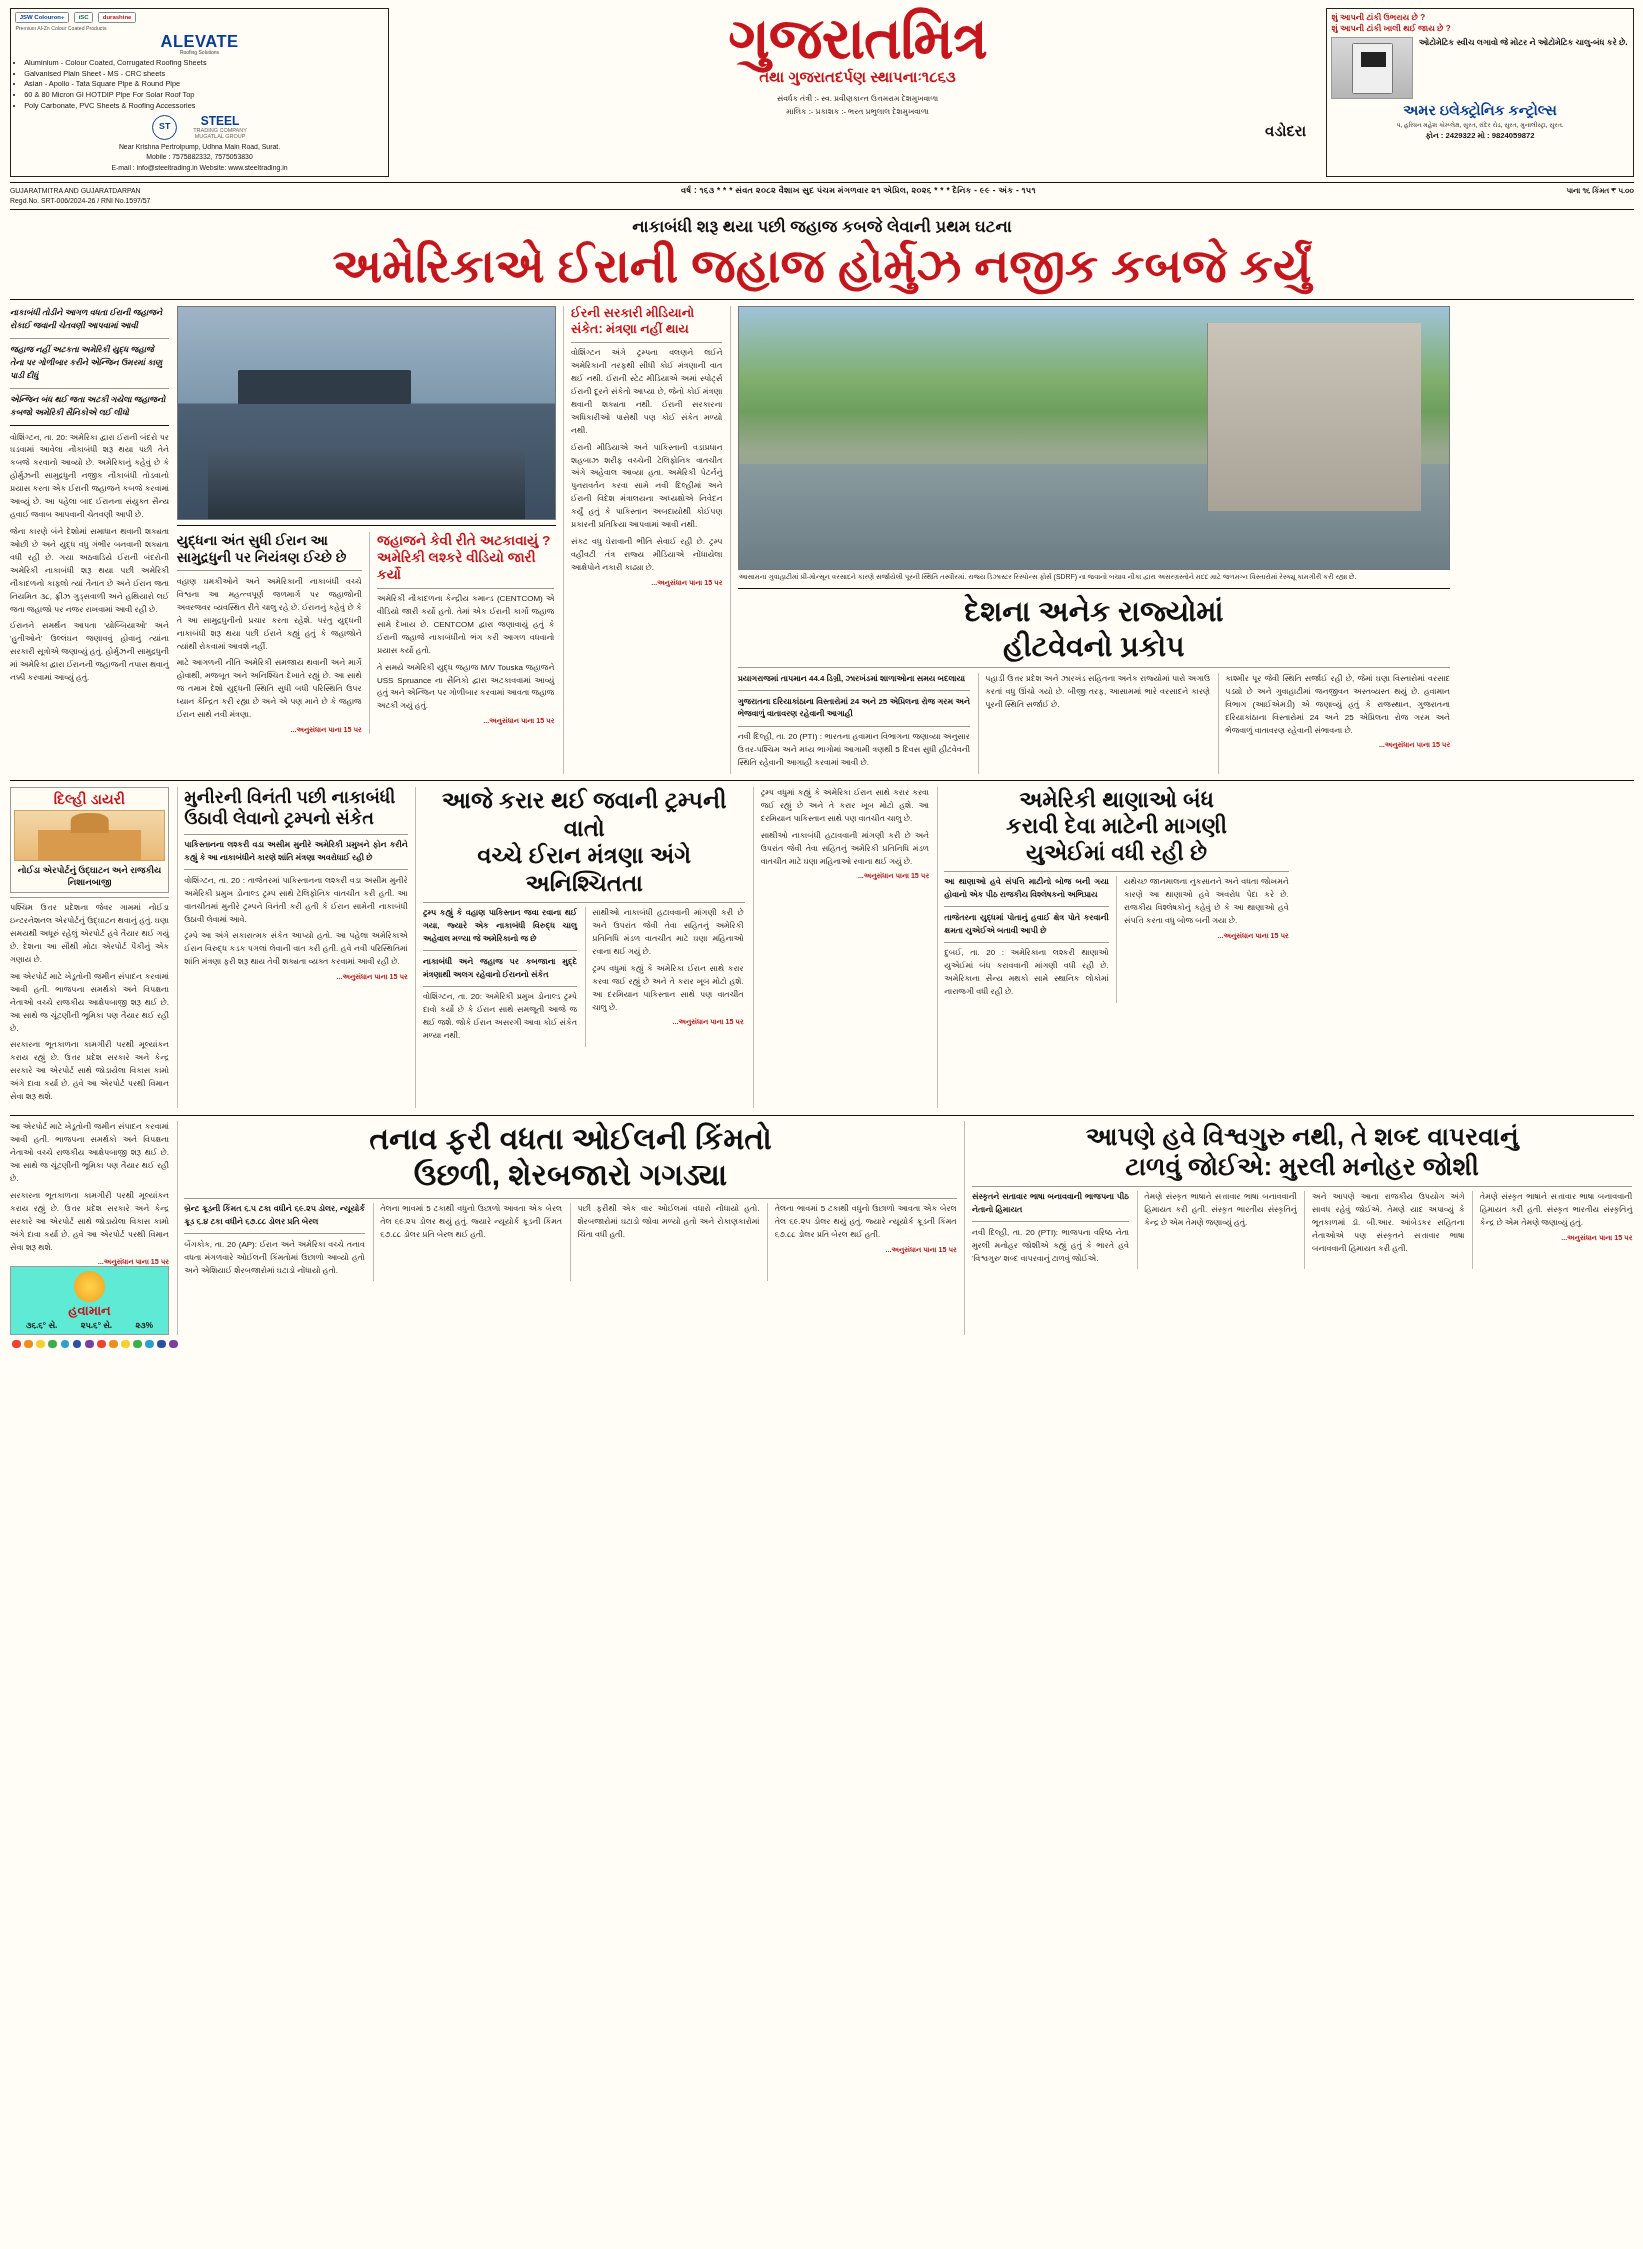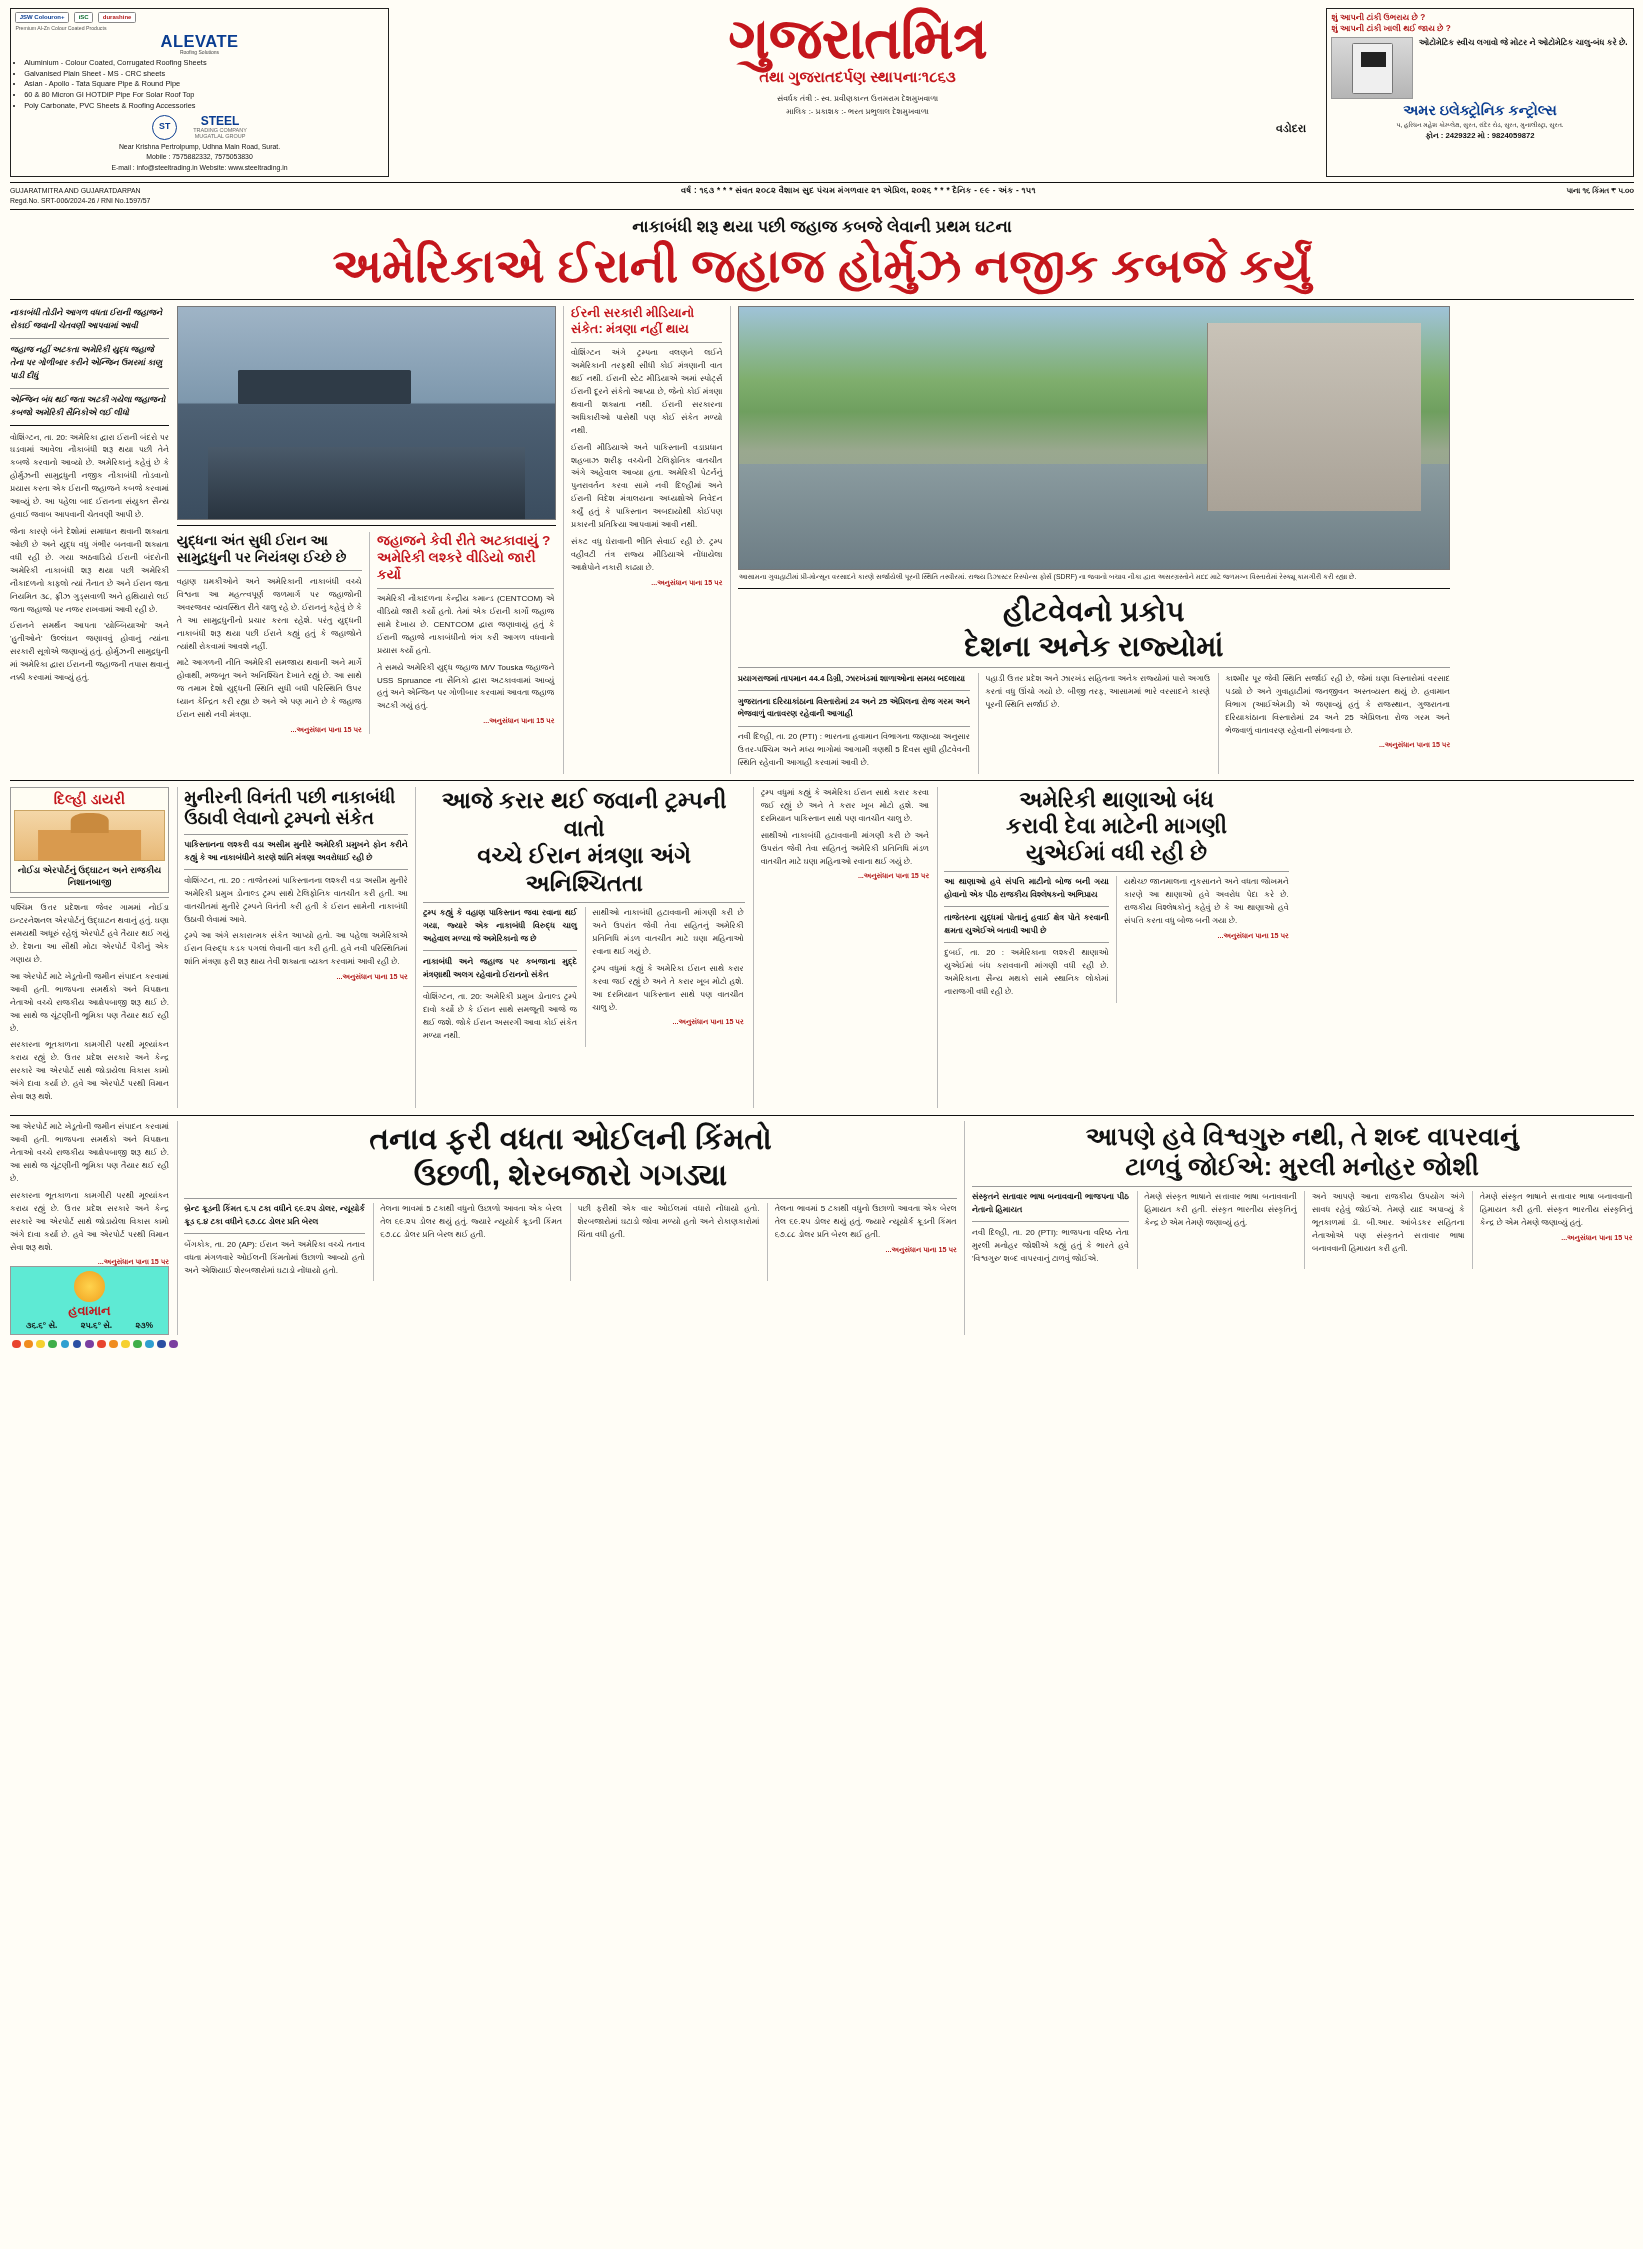--- a/index.html
+++ b/index.html
@@ -64,21 +64,21 @@
     font-size: 57px;
     line-height: 1.02;
     font-weight: bold;
     color: #c4161c;
     letter-spacing: -1.1px;
   }
   .paper-sub {
     font-size: 15px; font-weight:bold; color:#c4161c; margin-top:1.1px;
   }
   .editor-line { font-size:7.7px; margin-top:6.6px; line-height:1.6; }
-  .city-tag { font-size:11px; font-weight:bold; text-align:right; margin-top:3.3px; padding-right:14.3px;}
+  .city-tag { font-size:15px; font-weight:bold; text-align:right; margin-top:3.3px; padding-right:14.3px;}
 
   .ad-right .ar-head { text-align:left; font-size:8.2px; font-weight:bold; color:#b11a1a; line-height:1.4; }
   .ar-body { display:flex; gap:4.4px; margin-top:2.2px; }
   .ar-img {
     width:82px;height:62px;background:linear-gradient(#d9d9d9,#b5b5b5);
     border:0.5px solid #999; display:flex;align-items:center;justify-content:center;
   }
   .ar-img .dev { width:41px;height:51px;background:#efefef;border:1.1px solid #777;border-radius:1.6px; position:relative;}
   .ar-img .dev:after{content:"";position:absolute;left:7.7px;top:8.8px;width:25px;height:14.3px;background:#222;}
   .ar-txt { flex:1; font-size:8.2px; line-height:1.5; text-align:center; font-weight:bold;}
@@ -302,22 +302,22 @@
       <p class="body">વોશિંગ્ટન અંગે ટ્રમ્પના વલણને લઈને અમેરિકાની તરફથી સીધી કોઈ મંત્રણાની વાત થઈ નથી. ઈરાની સ્ટેટ મીડિયાએ અમાં સ્પોર્ટ્સ ઈરાની દૂરને સંકેતો આપ્યા છે, જેનો કોઈ મંત્રણા થવાની શક્યતા નથી. ઈરાની સરકારના અધિકારીઓ પાસેથી પણ કોઈ સંકેત મળ્યો નથી.</p>
       <p class="body">ઈરાની મીડિયાએ અને પાકિસ્તાની વડાપ્રધાન શહબાઝ શરીફ વચ્ચેની ટેલિફોનિક વાતચીત અંગે અહેવાલ આવ્યા હતા. અમેરિકી પેટર્નનું પુનરાવર્તન કરવા સામે નવી દિલ્હીમાં અને ઈરાની વિદેશ મંત્રાલયના અધ્યક્ષોએ નિવેદન કર્યું હતું કે પાકિસ્તાન અબદાયોથી કોઈપણ પ્રકારની પ્રતિક્રિયા આપવામાં આવી નથી.</p>
       <p class="body">સંકટ વધુ ઘેરાવાની ભીતિ સેવાઈ રહી છે. ટ્રમ્પ વહીવટી તંત્ર રાજ્ય મીડિયાએ નોંધાયેલા આક્ષેપોને નકારી કાઢ્યા છે.</p>
       <div class="cont">...અનુસંધાન પાના 15 પર</div>
     </div>
 
     <div class="col vrule" style="width:720px;padding-left:6.6px;">
       <div class="photo flood" style="height:264px;"></div>
       <div class="caption">આસામના ગુવાહાટીમાં પ્રી-મોન્સૂન વરસાદને કારણે સર્જાયેલી પૂરની સ્થિતિ તસ્વીરમાં. રાજ્ય ડિઝાસ્ટર રિસ્પોન્સ ફોર્સ (SDRF) ના જવાનો બચાવ નૌકા દ્વારા અસરગ્રસ્તોને મદદ માટે જળમગ્ન વિસ્તારોમાં રેસ્ક્યૂ કામગીરી કરી રહ્યા છે.</div>
       <div class="hr-thick"></div>
+      <div class="subhead" style="font-size:28.6px;">દેશના અનેક રાજ્યોમાં</div>
       <div class="subhead" style="font-size:28.6px;">હીટવેવનો પ્રકોપ</div>
-      <div class="subhead" style="font-size:28.6px;">દેશના અનેક રાજ્યોમાં</div>
       <div class="hr-thin"></div>
       <div class="row">
         <div style="width:236px;">
           <p class="body lead-b">પ્રયાગરાજમાં તાપમાન 44.4 ડિગ્રી, ઝારખંડમાં શાળાઓના સમય બદલાયા</p>
           <div class="hr-thin"></div>
           <p class="body lead-b">ગુજરાતના દરિયાકાંઠાના વિસ્તારોમાં 24 અને 25 એપ્રિલના રોજ ગરમ અને ભેજવાળું વાતાવરણ રહેવાની આગાહી</p>
           <div class="hr-thin"></div>
           <p class="body">નવી દિલ્હી, તા. 20 (PTI) : ભારતના હવામાન વિભાગના જણાવ્યા અનુસાર ઉત્તર-પશ્ચિમ અને મધ્ય ભાગોમાં આગામી ત્રણથી 5 દિવસ સુધી હીટવેવની સ્થિતિ રહેવાની આગાહી કરવામાં આવી છે.</p>
         </div>
         <div class="vrule" style="width:236px;padding-left:6.6px;">

